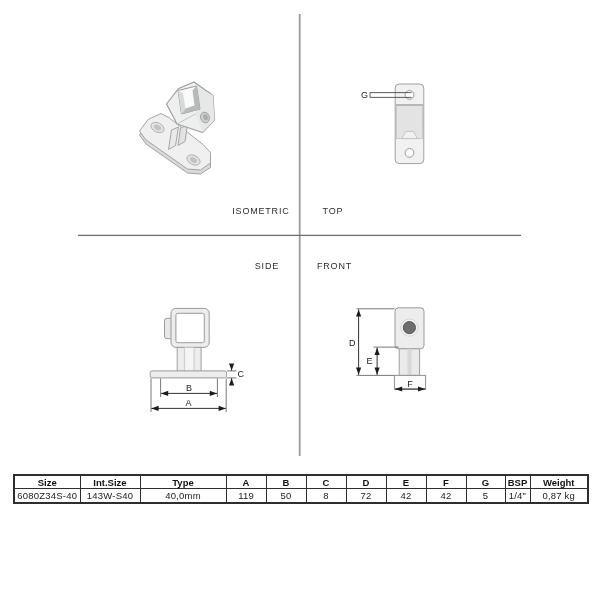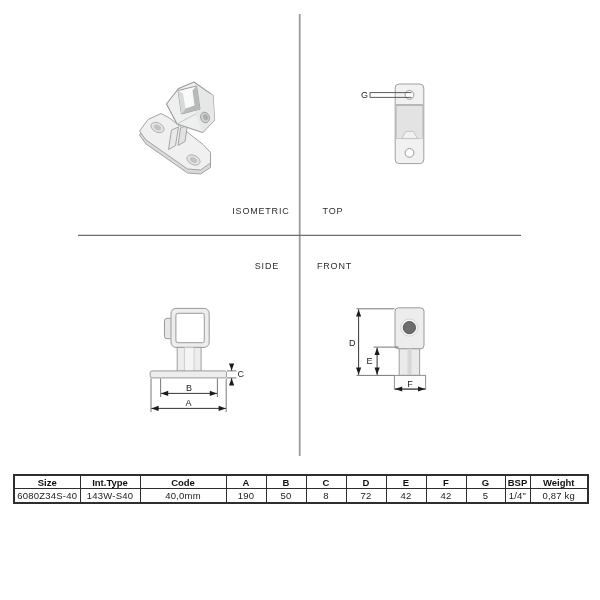--- a/index.html
+++ b/index.html
@@ -165,39 +165,39 @@
     <col style="width:40px">
       <col style="width:40px">
       <col style="width:40px">
     <col style="width:39px">
       <col style="width:25px">
       <col style="width:58px">
   </colgroup>
   <thead>
     <tr>
       <th>Size</th>
-      <th>Int.Type</th>
-      <th>Code</th>
+      <th>Int.Size</th>
+      <th>Type</th>
       <th>A</th>
       <th>B</th>
       <th>C</th>
       <th>D</th>
       <th>E</th>
       <th>F</th>
       <th>G</th>
       <th>BSP</th>
       <th>Weight</th>
     </tr>
   </thead>
   <tbody>
     <tr>
       <td>6080Z34S-40</td>
       <td>143W-S40</td>
       <td>40,0mm</td>
-      <td>190</td>
+      <td>119</td>
       <td>50</td>
       <td>8</td>
       <td>72</td>
       <td>42</td>
       <td>42</td>
       <td>5</td>
       <td>1/4"</td>
       <td>0,87 kg</td>
     </tr>
   </tbody>

